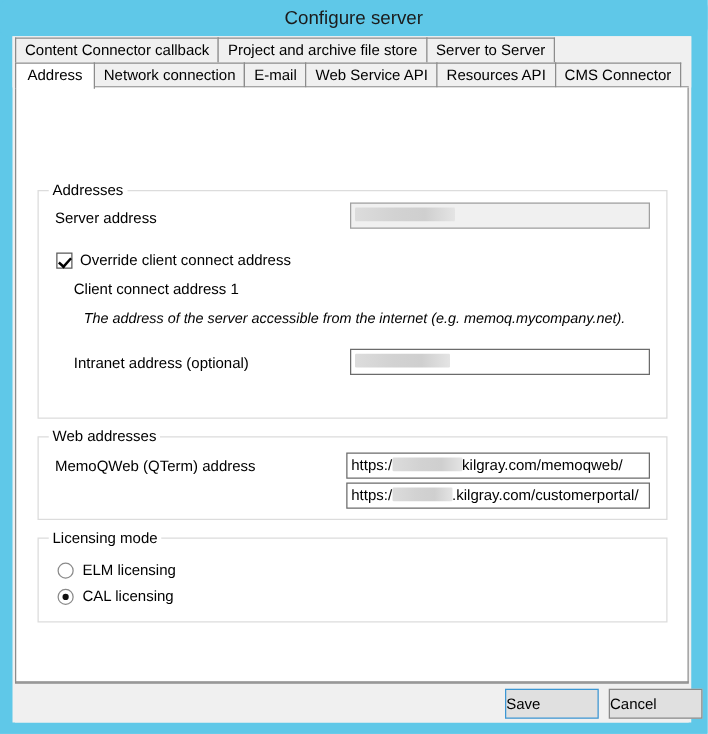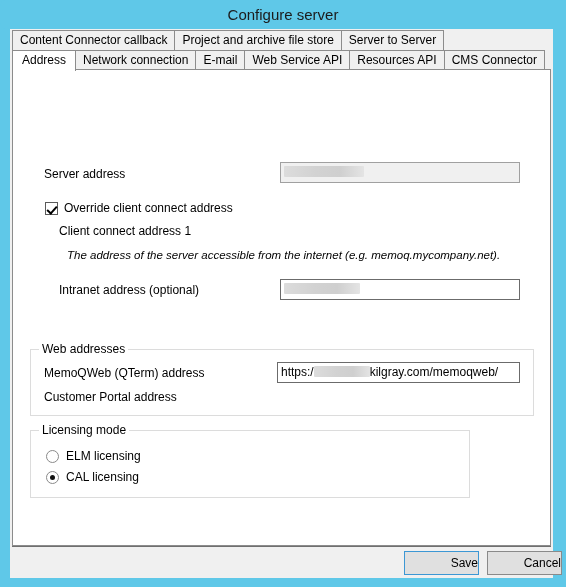--- a/index.html
+++ b/index.html
@@ -120,21 +120,21 @@
     left: 8px;
     background: #ffffff;
     padding: 0 3px;
     font-size: 12px;
     color: #000;
     line-height: 13px;
   }
 
   #grp-addresses { left: 17px; top: 82px; width: 504px; height: 183px; }
   #grp-web       { left: 17px; top: 279px; width: 504px; height: 67px; }
-  #grp-licensing { left: 17px; top: 360px; width: 440px; height: 68px; padding-left: 32px; }
+  #grp-licensing { left: 17px; top: 360px; width: 504px; height: 68px; padding-left: 32px; }
 
   
   .lbl {
     position: absolute;
     font-size: 12px;
     color: #000;
     line-height: 14px;
     white-space: nowrap;
   }
   .hint {
@@ -230,21 +230,21 @@
   }
   .btn {
     position: absolute;
     box-sizing: border-box;
     height: 24px;
     width: 75px;
     background: #e0e0e0;
     border: 1px solid #8a8a8a;
     font-size: 12px;
     line-height: 22px;
-    text-align: right;
+    text-align: left;
     color: #000;
     font-family: "Liberation Sans", sans-serif;
   }
   .btn.default {
     border: 1px solid #3c97d4;
     background: #e0e0e0;
   }
   #btn-save   { left: 392px; top: 4px; }
   #btn-cancel { left: 475px; top: 4px; }
 </style>
@@ -283,20 +283,23 @@
       </div><div class="tab">
         <span>CMS Connector</span>
       </div>
     </div>
 
     <div class="tabbaseline"></div>
   </div>
 
   <div class="tabpanel">
 
+    <div class="groupbox" id="grp-addresses">
+      <span class="legend">Addresses</span>
+    </div>
 
     <span class="lbl" style="left:31px; top:97px;">Server address</span>
     <div class="field disabled" style="left:267px; top:92px; width:240px;">
       <span class="redact" style="width:80px;"></span><span></span>
     </div>
 
     <div class="checkrow" style="left:32px; top:131px;">
       <span class="checkbox checked" style="left:0; top:1px;"></span>
       <span class="lbl" style="left:19px; top:0px;">Override client connect address</span>
     </div>
@@ -313,21 +316,23 @@
 
     <div class="groupbox" id="grp-web">
       <span class="legend">Web addresses</span>
     </div>
 
     <span class="lbl" style="left:31px; top:296px;">MemoQWeb (QTerm) address</span>
     <div class="field" style="left:264px; top:292px; width:243px;">
       <span>https:/</span><span class="redact" style="width:56px;"></span><span>kilgray.com/memoqweb/</span>
     </div>
 
-    <span class="lbl" style="left:31px; top:320px;">Customer Portal address</span>
+    <div class="field" style="left:264px; top:316px; width:243px;">
+      <span>https:/</span><span class="redact" style="width:48px;"></span><span>.kilgray.com/customerportal/</span>
+    </div>
 
     <div class="groupbox" id="grp-licensing">
       <span class="legend">Licensing mode</span>
     </div>
 
     <div class="checkrow" style="left:33px; top:379px;">
       <span class="radio" style="left:0; top:1px;"></span>
       <span class="lbl" style="left:20px; top:0px;">ELM licensing</span>
     </div>
 

